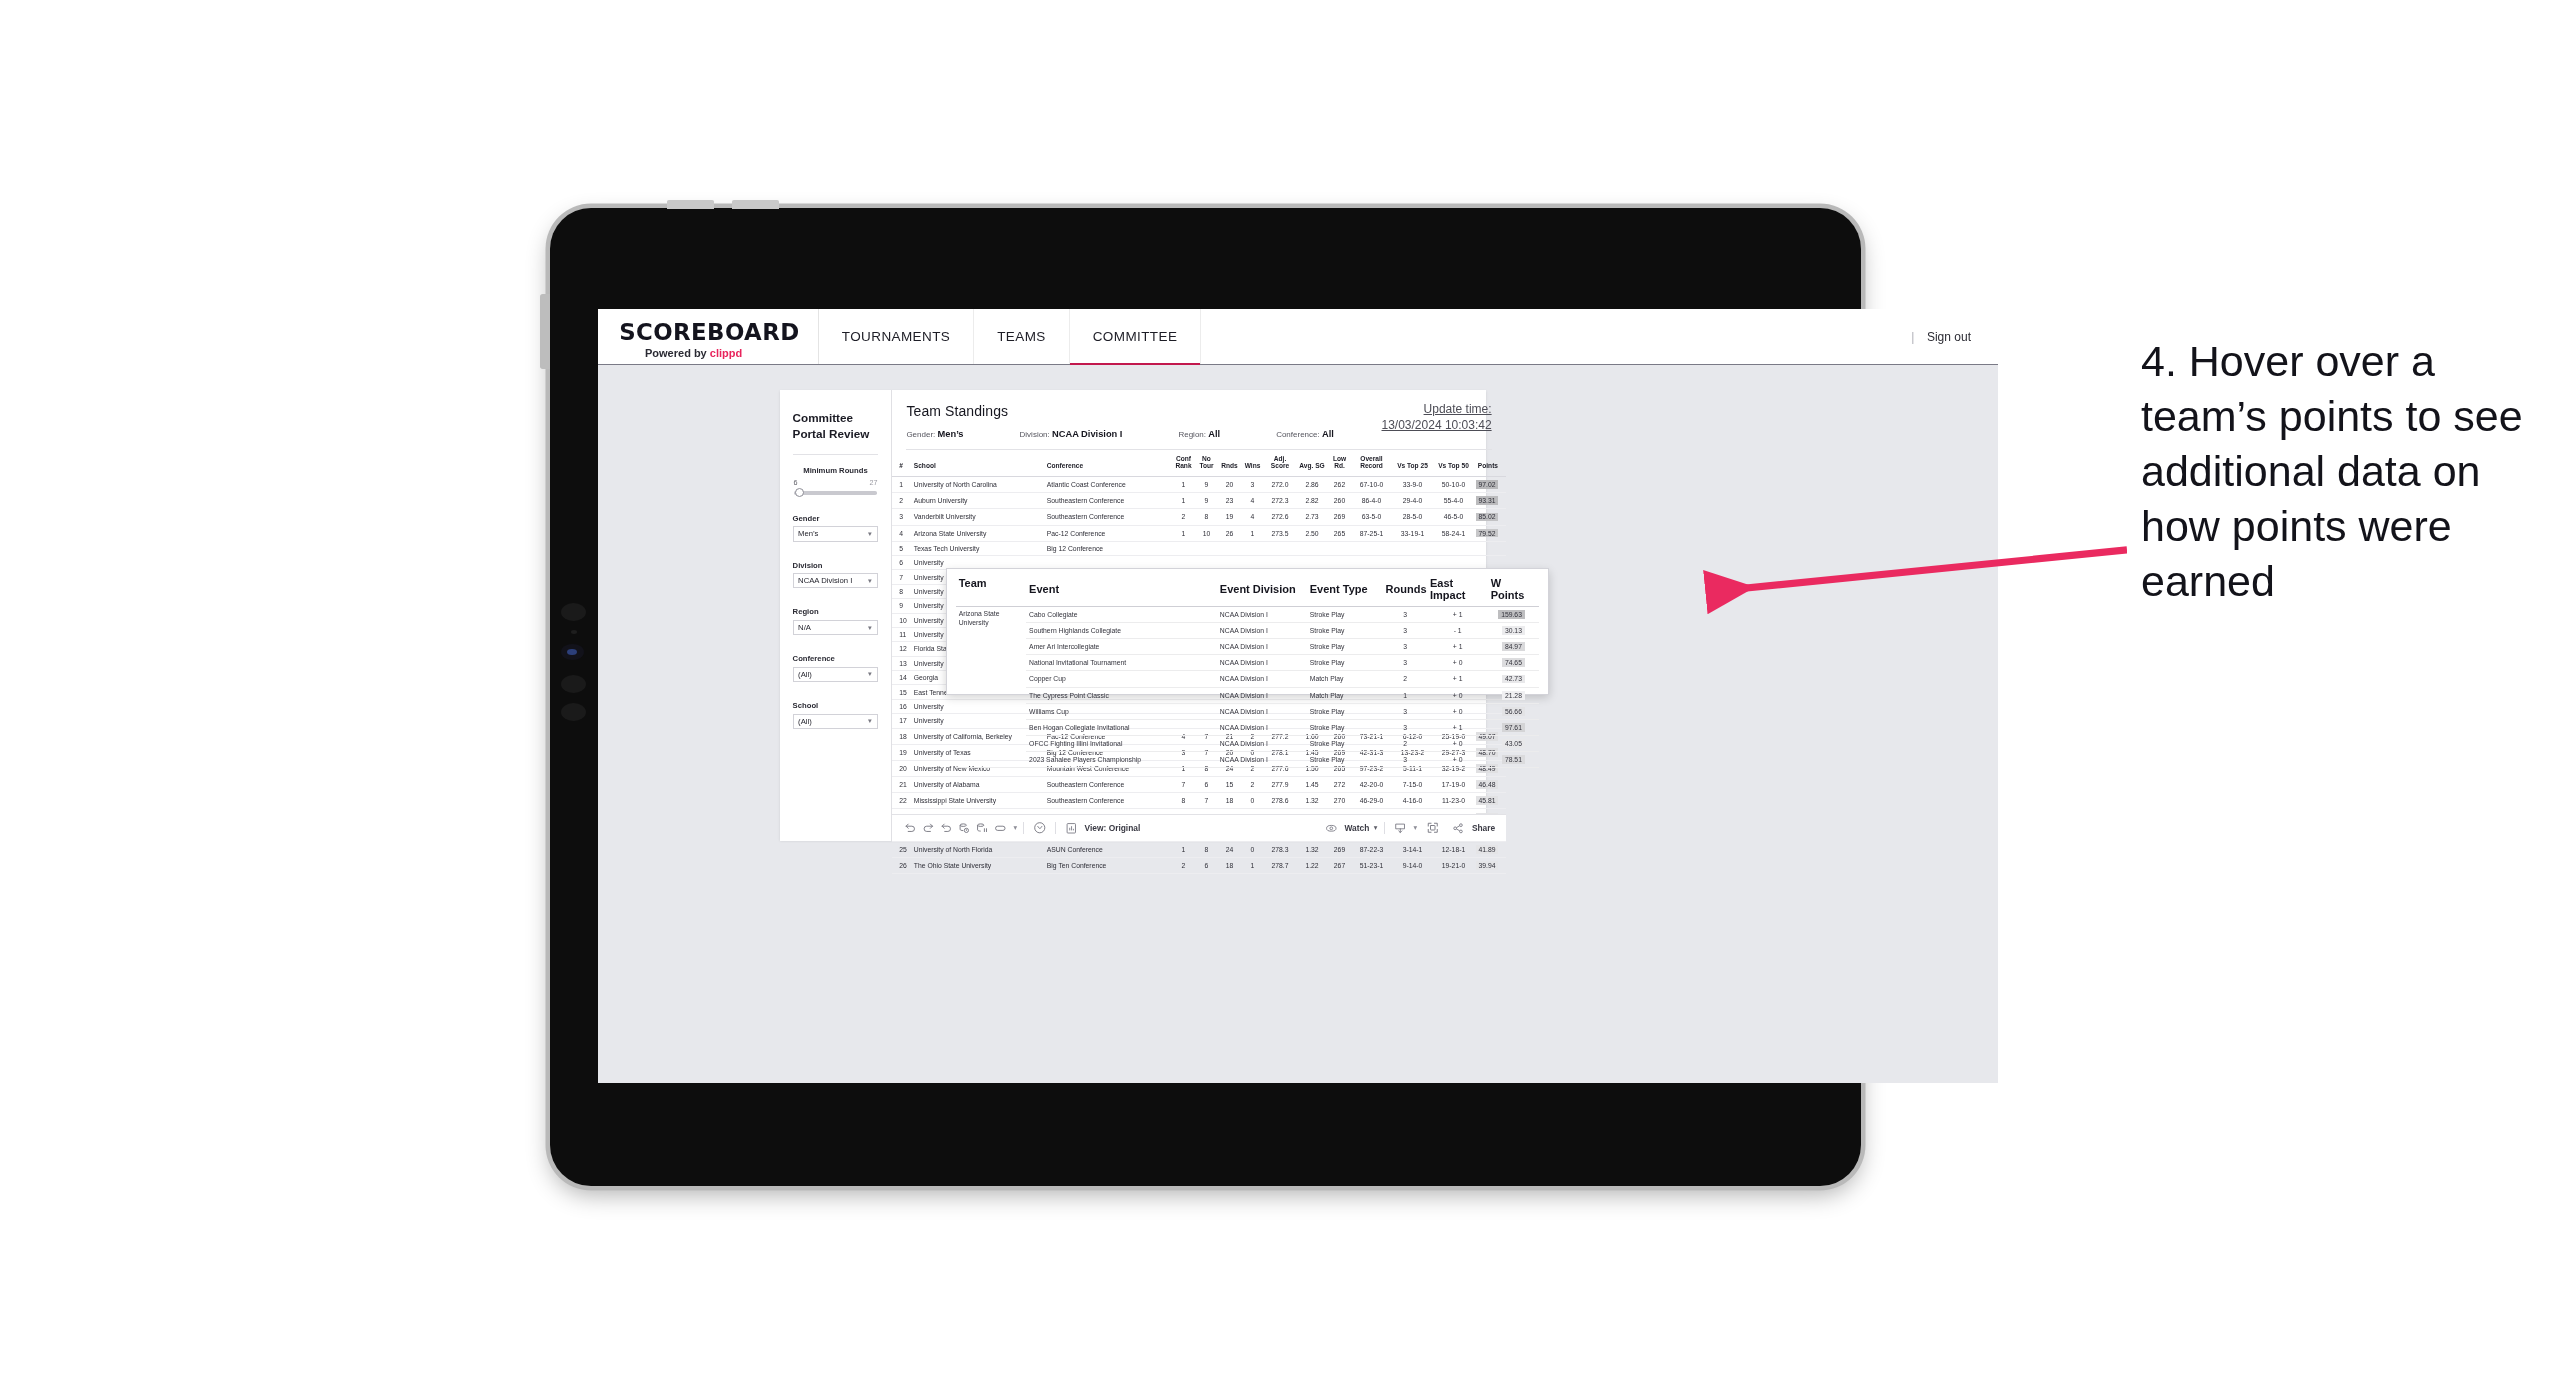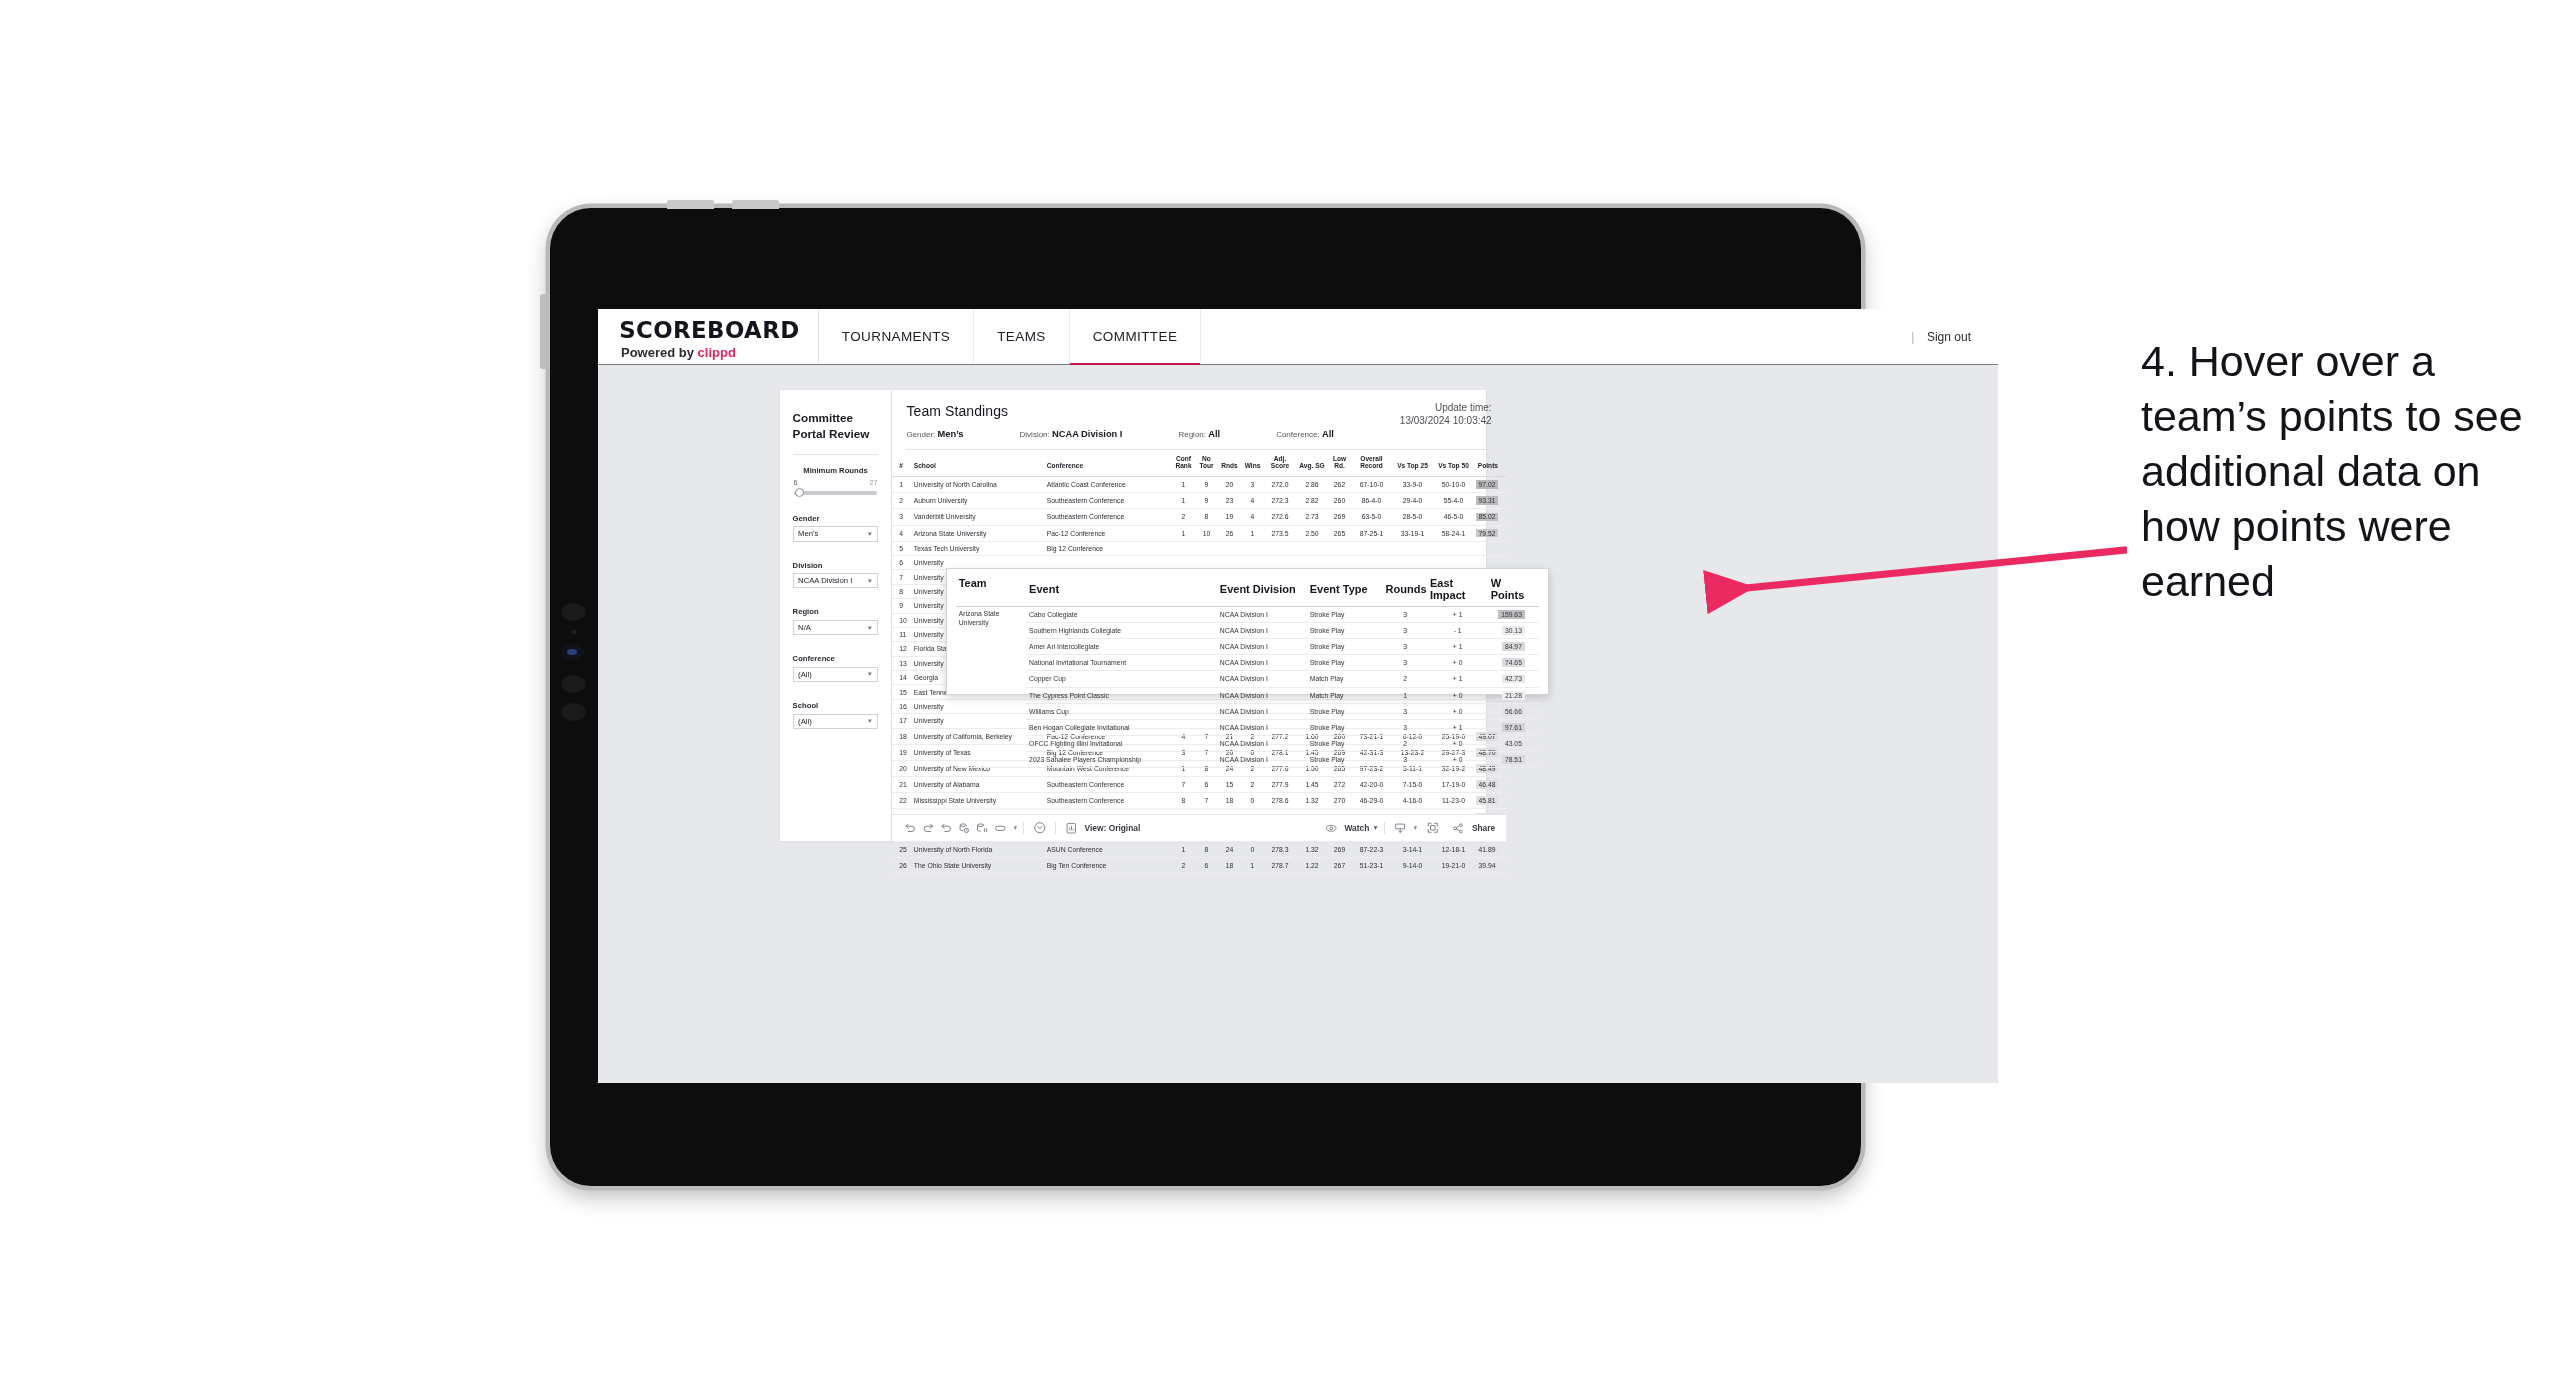--- a/index.html
+++ b/index.html
@@ -62,21 +62,21 @@
     display: flex; flex-direction: column; justify-content: center;
     border-right: 0.9px solid #e4e4e4;
   }
   #brand .wordmark {
     font-family: "DejaVu Sans", sans-serif;
     font-weight: 700; font-size: 22.4px; letter-spacing: 0.4px;
     color: #14141e; line-height: 1;
     transform: scaleX(1.02);
   }
   #brand .powered {
-    font-size: 13px; font-weight: 700; color: #2a2a33; margin-top: 3.6px;
+    font-size: 11px; font-weight: 700; color: #2a2a33; margin-top: 3.6px; margin-left: 24px;
   }
   #brand .powered b { color: #e8245c; font-weight: 700; }
   .topnav-item {
     display: flex; align-items: center; padding: 0 23px;
     font-size: 13.5px; letter-spacing: 0.4px; color: #1d1d26;
     border-right: 0.9px solid #ececec;
     position: relative; cursor: pointer;
   }
   .topnav-item.active::after {
     content:""; position: absolute; left: 0; right: 0; bottom: -1.8px;
@@ -147,21 +147,21 @@
     padding: 0 4.5px; font-size: 7.7px; color: #24242d; cursor: pointer;
   }
   .caret { color: #7a7a83; font-size: 6.3px; line-height: 1; }
 
   
   #main { flex: 1; position: relative; padding: 12.6px 0 0 0; }
   #main-head { padding: 0 14.4px; position: relative; }
   #standings-title { font-size: 14px; font-weight: 400; color: #16161f; letter-spacing: 0.1px; }
   #update-time {
     position: absolute; right: 14.4px; top: -1.8px; text-align: right;
-    font-size: 10px; color: #4d4d56; line-height: 1.35;
+    font-size: 12px; color: #4d4d56; line-height: 1.35; text-decoration: underline;
   }
   #filter-summary {
     display: flex; gap: 56px; margin-top: 10px; padding-bottom: 10px;
     border-bottom: 0.9px solid #e2e2e6;
     font-size: 8px; color: #55555e;
   }
   #filter-summary b { font-size: 9.3px; color: #16161f; font-weight: 700; }
 
   
   #standings { width: 100%; border-collapse: collapse; table-layout: fixed; }

